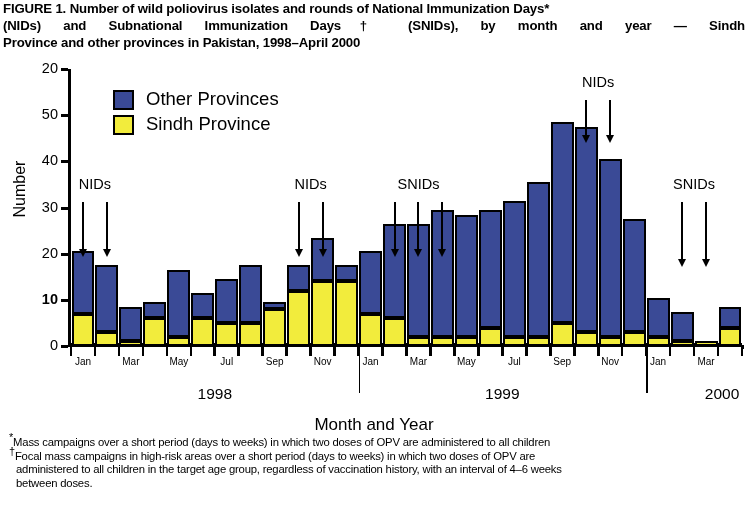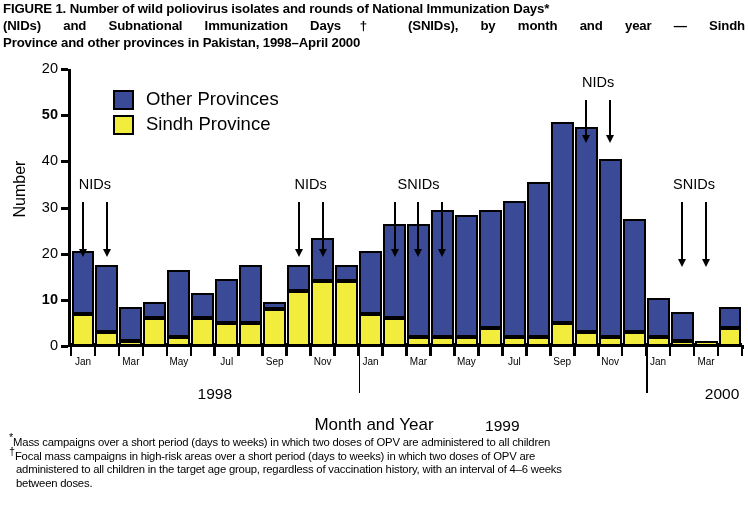--- a/index.html
+++ b/index.html
@@ -90,21 +90,21 @@
   <div id="plot">
 
     <div id="ytitle">Number</div>
 
     <div id="ylabels">
         <div class="ylabel" style="top: 278px;">0</div>
         <div class="ylabel" style="top: 231.833px; font-weight: bold;">10</div>
         <div class="ylabel" style="top: 185.667px;">20</div>
         <div class="ylabel" style="top: 139.5px;">30</div>
         <div class="ylabel" style="top: 93.3333px;">40</div>
-        <div class="ylabel" style="top: 47.1667px; font-weight: bold;">50</div>
+        <div class="ylabel" style="top: 47.1667px;">50</div>
         <div class="ylabel" style="top: 1px;">20</div>
       </div>
 
     <div class="axis-line" id="yaxis"></div>
     <div class="axis-line" id="xaxis"></div>
 
     <div id="bars">
         <div class="bar" style="left: 0.5px; width: 22.9643px; height: 92.3333px;">
           <div class="seg-other" style="bottom: 32.3167px; height: 62.2167px;"></div>
           <div class="seg-sindh" style="bottom: 0px; height: 32.3167px;"></div>
@@ -298,21 +298,21 @@
     <div id="yearsep"></div>
   <div class="ytick" style="top: 285px;"></div>
       <div class="ytick" style="top: 238.833px;"></div>
       <div class="ytick" style="top: 192.667px;"></div>
       <div class="ytick" style="top: 146.5px;"></div>
       <div class="ytick" style="top: 100.333px;"></div>
       <div class="ytick" style="top: 54.1667px;"></div>
       <div class="ytick" style="top: 8px;"></div>
       <div class="ylab-year" style="left: 214.786px;">1998</div>
       <div class="ysep" style="left: 358.571px;"></div>
-      <div class="ylab-year" style="left: 502.357px; margin-top: 32px;">1999</div>
+      <div class="ylab-year" style="left: 502.357px;">1999</div>
       <div class="ysep" style="left: 646.143px;"></div>
       <div class="ylab-year" style="left: 694.071px; margin-left: 28px;">2000</div>
       <div class="ysep" style="left: 742px; height: 4px;"></div>
     </div>
 
   <div id="xtitle">Month and Year</div>
 
   <div id="notes">
     <p>
       <span class="fnmark">*</span><span>Mass campaigns over a short period (days to weeks) in which two doses of OPV are administered to all children</span>

